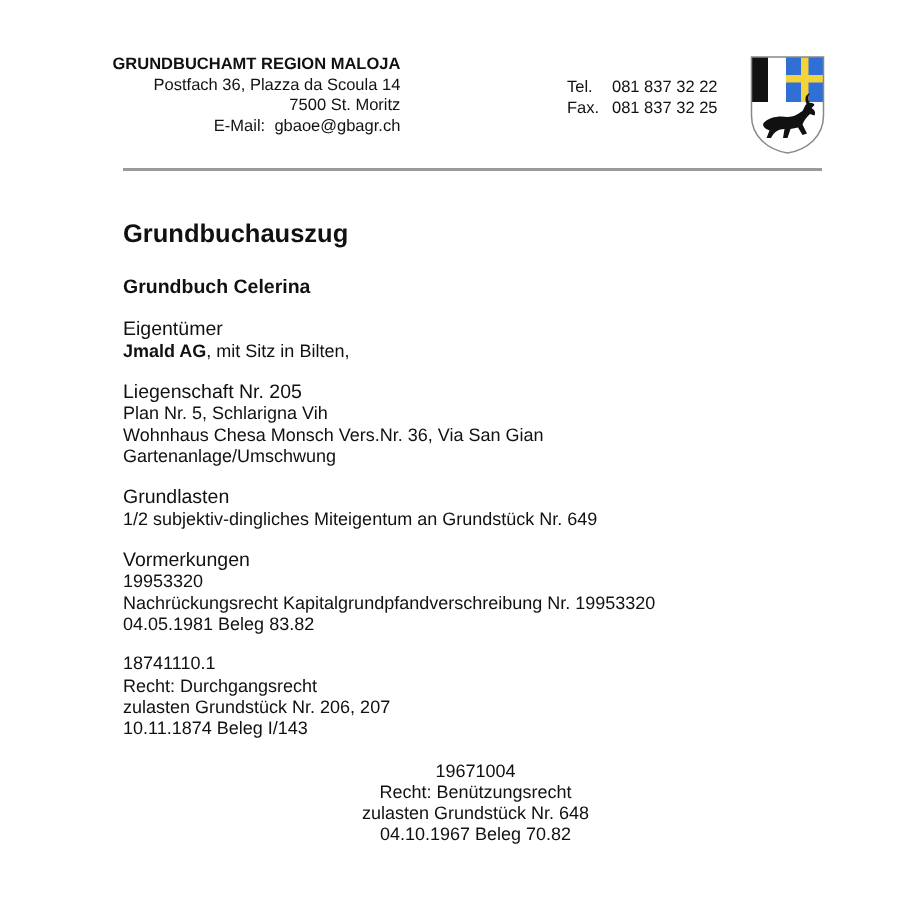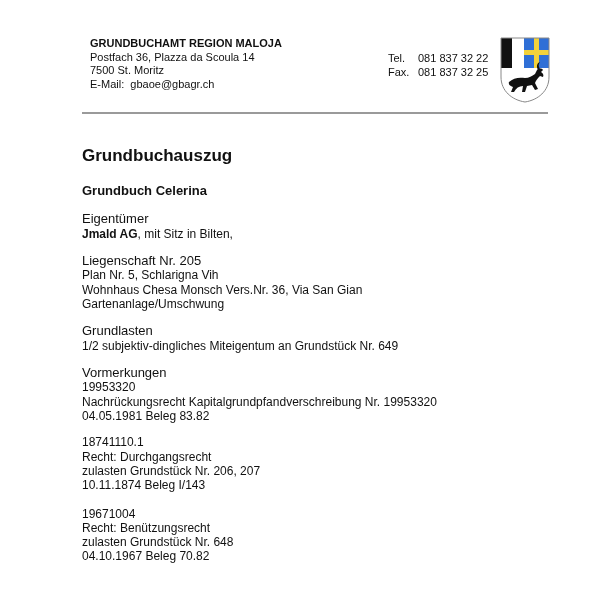--- a/index.html
+++ b/index.html
@@ -10,32 +10,33 @@
     body {
       width: 600px;
       height: 600px;
       position: relative;
       overflow: hidden;
       font-family: "Liberation Sans", sans-serif;
       color: #111111;
     }
     .letterhead {
       position: absolute;
-      left: 90px;
+      left: 75px;
       top: 37px;
       font-size: 11px;
       line-height: 13.5px;
+      text-align: right;
     }
     .letterhead .org {
       font-weight: bold;
       font-size: 11px;
     }
     .contact {
       position: absolute;
-      left: 388px;
+      left: 378px;
       top: 52px;
       font-size: 11px;
       line-height: 13.5px;
     }
     .contact .row { display: flex; }
     .contact .lbl { width: 30px; }
     .crest {
       position: absolute;
       left: 500px;
       top: 37px;
@@ -73,21 +74,21 @@
       font-size: 13px;
       font-weight: normal;
       line-height: 15.5px;
       margin: 0;
     }
     .section .line {
       font-size: 12px;
       line-height: 14.3px;
     }
     .entry { margin-bottom: 14px; }
-    .entry:last-child { margin-bottom: 0; }
+    .entry:last-child { margin-bottom: 0; text-align: center; }
     b.owner { font-weight: bold; }
   </style>
 </head>
 <body>
 
 <div class="letterhead">
   <div class="org">GRUNDBUCHAMT REGION MALOJA</div>
   <div>Postfach 36, Plazza da Scoula 14</div>
   <div>7500 St. Moritz</div>
   <div>

